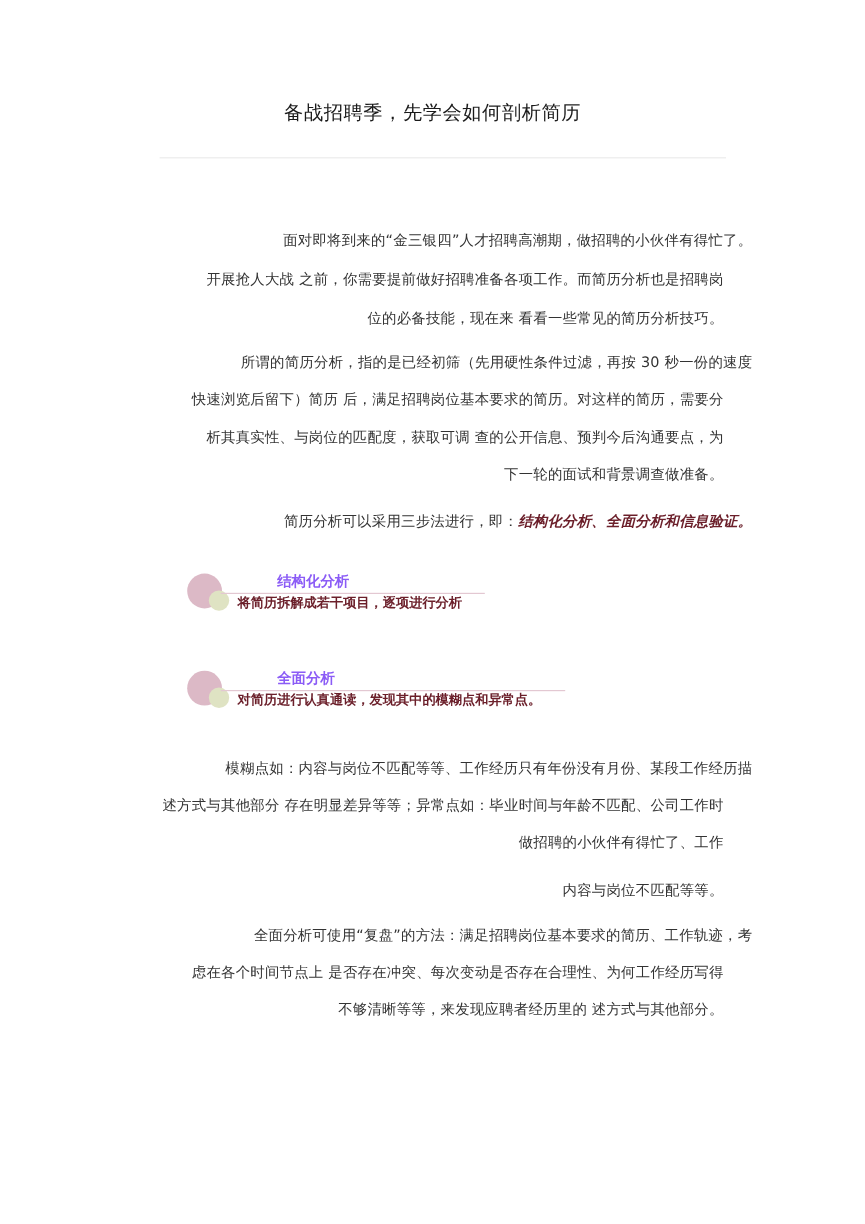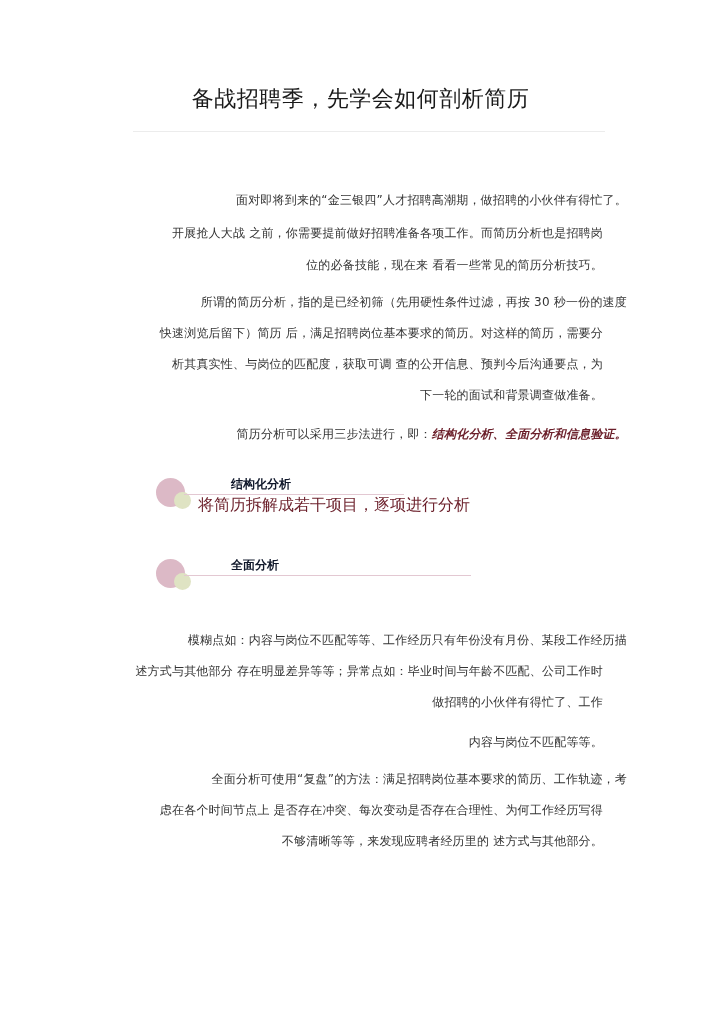--- a/index.html
+++ b/index.html
@@ -1,28 +1,28 @@
 <!DOCTYPE html>
 <html><head>
   <meta charset="utf-8">
   <style>
     html, body { margin: 0; padding: 0; background: #ffffff; }
     body { width: 721px; height: 1020px; position: relative; overflow: hidden;
            font-family: "DejaVu Sans", "Liberation Sans", sans-serif; color: #333; }
     .title { position: absolute; left: 0; width: 721px; top: 84px; text-align: center;
-             font-size: 22px; color: #1a1a1a; letter-spacing: 0.5px; }
+             font-size: 16px; color: #1a1a1a; letter-spacing: 0.5px; }
     .title-rule { position: absolute; left: 133px; top: 131px; width: 472px; height: 1px; background: #ececec; }
     .p { position: absolute; left: 133px; width: 470px; font-size: 12px; color: #333; white-space: nowrap; letter-spacing: 0.2px; text-align: right; }
     .hl { font-weight: bold; color: #6b1f2a; font-style: italic; }
     .step { position: absolute; left: 156px; height: 40px; }
     .c-big { position: absolute; left: 0; top: 4px; width: 29px; height: 29px; border-radius: 50%; background: #dcb9c6; }
     .c-small { position: absolute; left: 18px; top: 18px; width: 17px; height: 17px; border-radius: 50%; background: #dfe3c3; }
     .step-line { position: absolute; left: 28px; top: 20px; height: 1px; background: #e3c8d2; }
-    .step-title { position: absolute; left: 44px; top: 2px; font-size: 12px; font-weight: bold; color: #0f172a; white-space: nowrap; padding-left: 31px; }
-    .step-desc { position: absolute; left: 42px; top: 21px; font-size: 16px; font-weight: normal; color: #6b1f2a; white-space: nowrap; }
+    .step-title { position: absolute; left: 44px; top: 2px; font-size: 12px; font-weight: bold; color: #8b5cf6; white-space: nowrap; padding-left: 31px; }
+    .step-desc { position: absolute; left: 42px; top: 21px; font-size: 11px; font-weight: bold; color: #6b1f2a; white-space: nowrap; }
   </style>
 </head>
 <body>
 
 <div class="title">备战招聘季，先学会如何剖析简历</div>
 <div class="title-rule"></div>
 
 <div class="p" style="top:192px;left:157px">面对即将到来的“金三银四”人才招聘高潮期，做招聘的小伙伴有得忙了。</div>
 <div class="p" style="top:225px">开展抢人大战  之前，你需要提前做好招聘准备各项工作。而简历分析也是招聘岗</div>
 <div class="p" style="top:257px"> 位的必备技能，现在来 看看一些常见的简历分析技巧。</div>
@@ -42,20 +42,21 @@
   <div class="step-line" style="width:220px"></div>
   <div class="step-title">结构化分析</div>
   <div class="step-desc">将简历拆解成若干项目，逐项进行分析</div>
 </div>
 
 <div class="step" style="top:555px;width:320px">
   <div class="c-big"></div>
   <div class="c-small"></div>
   <div class="step-line" style="width:287px"></div>
   <div class="step-title">全面分析</div>
+  <div class="step-desc">对简历进行认真通读，发现其中的模糊点和异常点。</div>
 </div>
 
 <div class="p" style="top:632px;left:157px">模糊点如：内容与岗位不匹配等等、工作经历只有年份没有月份、某段工作经历描</div>
 <div class="p" style="top:663px">述方式与其他部分  存在明显差异等等；异常点如：毕业时间与年龄不匹配、公司工作时</div>
 <div class="p" style="top:694px">做招聘的小伙伴有得忙了、工作</div>
 <div class="p" style="top:734px"> 内容与岗位不匹配等等。</div>
 
 <div class="p" style="top:771px;left:157px">全面分析可使用“复盘”的方法：满足招聘岗位基本要求的简历、工作轨迹，考</div>
 <div class="p" style="top:802px">虑在各个时间节点上  是否存在冲突、每次变动是否存在合理性、为何工作经历写得</div>
 <div class="p" style="top:833px">不够清晰等等，来发现应聘者经历里的  述方式与其他部分。</div>

